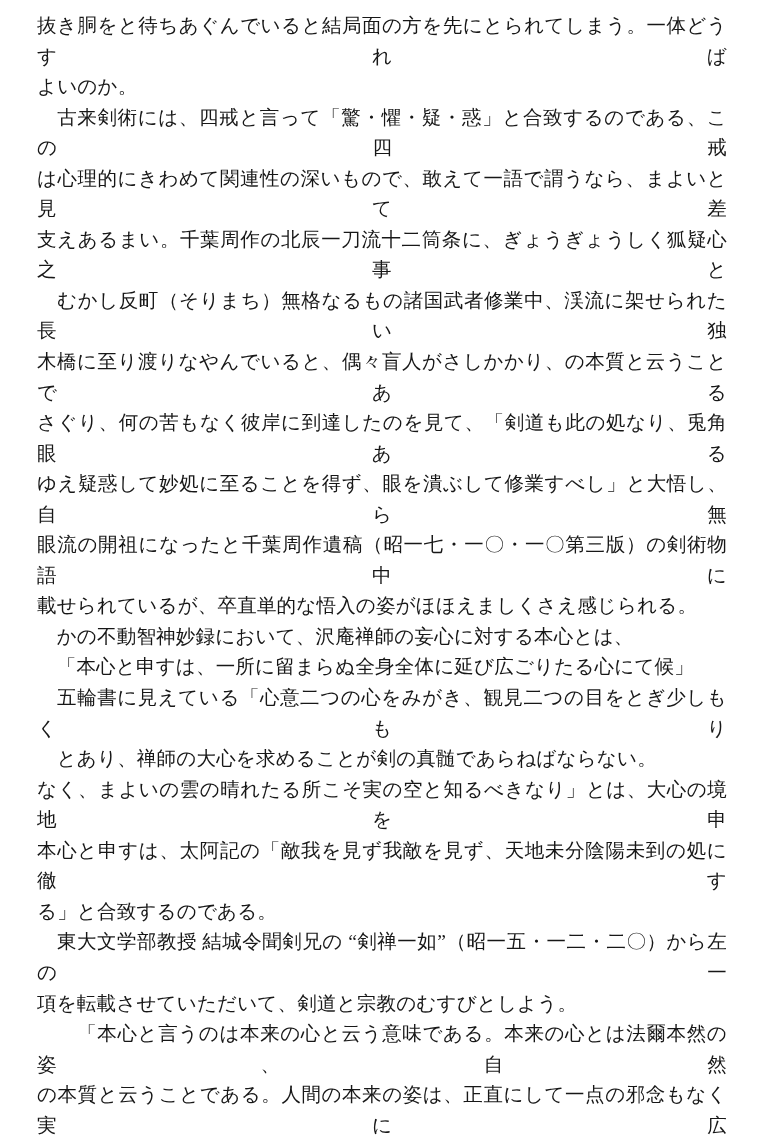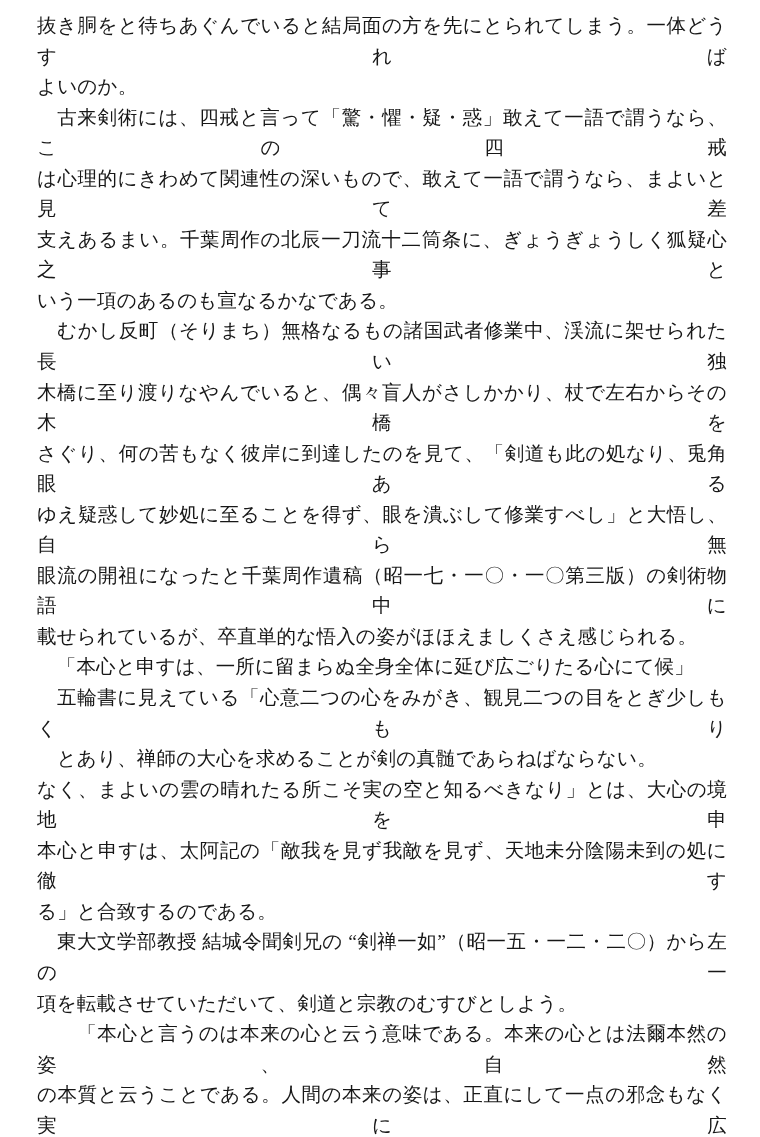--- a/index.html
+++ b/index.html
@@ -43,30 +43,30 @@
     text-align-last: left;
   }
 </style>
 </head>
 <body>
 
 <div class="page">
   <div class="body-text">
     <div class="line j">抜き胴をと待ちあぐんでいると結局面の方を先にとられてしまう。一体どうすれば</div>
     <div class="line e">よいのか。</div>
-    <div class="line j">　古来剣術には、四戒と言って「驚・懼・疑・惑」敢えて一語で謂うなら、この四戒</div>
+    <div class="line j">　古来剣術には、四戒と言って「驚・懼・疑・惑」と合致するのである、この四戒</div>
     <div class="line j">は心理的にきわめて関連性の深いもので、敢えて一語で謂うなら、まよいと見て差</div>
     <div class="line j">支えあるまい。千葉周作の北辰一刀流十二筒条に、ぎょうぎょうしく狐疑心之事と</div>
-    <div class="line e">いう一項のあるのも宣なるかなである。</div>
     <div class="line j">　むかし反町（そりまち）無格なるもの諸国武者修業中、渓流に架せられた長い独</div>
-    <div class="line j">木橋に至り渡りなやんでいると、偶々盲人がさしかかり、杖で左右からその木橋を</div>
+    <div class="line j">木橋に至り渡りなやんでいると、偶々盲人がさしかかり、の本質と云うことである</div>
     <div class="line j">さぐり、何の苦もなく彼岸に到達したのを見て、「剣道も此の処なり、兎角眼ある</div>
     <div class="line j">ゆえ疑惑して妙処に至ることを得ず、眼を潰ぶして修業すべし」と大悟し、自ら無</div>
     <div class="line j">眼流の開祖になったと千葉周作遺稿（昭一七・一〇・一〇第三版）の剣術物語中に</div>
     <div class="line e">載せられているが、卒直単的な悟入の姿がほほえましくさえ感じられる。</div>
+    <div class="line e">　かの不動智神妙録において、沢庵禅師の妄心に対する本心とは、</div>
     <div class="line e">　「本心と申すは、一所に留まらぬ全身全体に延び広ごりたる心にて候」</div>
     <div class="line j">　五輪書に見えている「心意二つの心をみがき、観見二つの目をとぎ少しもくもり</div>
     <div class="line e">　とあり、禅師の大心を求めることが剣の真髄であらねばならない。</div>
     <div class="line j">なく、まよいの雲の晴れたる所こそ実の空と知るべきなり」とは、大心の境地を申</div>
     <div class="line j">本心と申すは、太阿記の「敵我を見ず我敵を見ず、天地未分陰陽未到の処に徹す</div>
     <div class="line e">る」と合致するのである。</div>
     <div class="line j">　東大文学部教授 結城令聞剣兄の “剣禅一如”（昭一五・一二・二〇）から左の一</div>
     <div class="line e">項を転載させていただいて、剣道と宗教のむすびとしよう。</div>
     <div class="line j">　　「本心と言うのは本来の心と云う意味である。本来の心とは法爾本然の姿、自然</div>
     <div class="line j">の本質と云うことである。人間の本来の姿は、正直にして一点の邪念もなく実に広</div>

